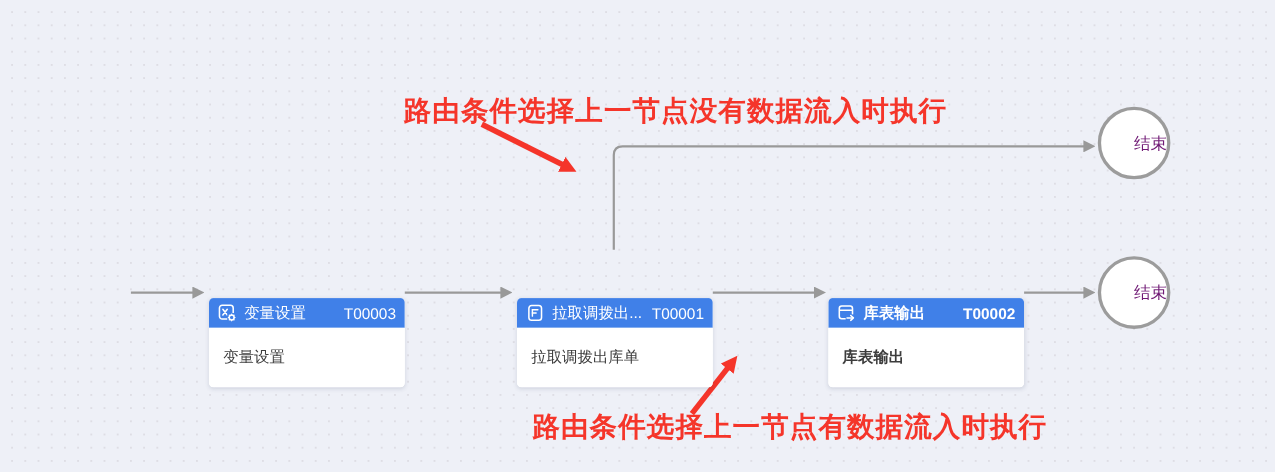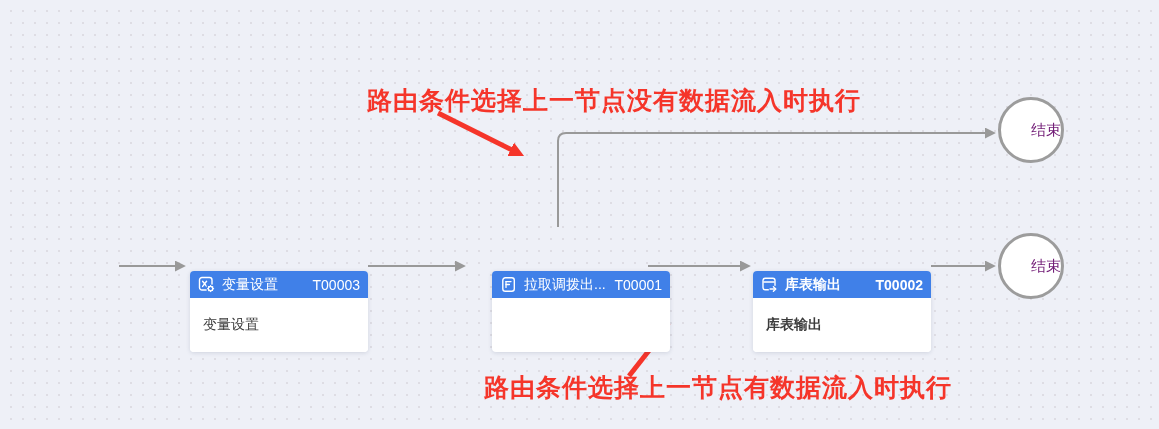--- a/index.html
+++ b/index.html
@@ -36,21 +36,21 @@
   .flow-node{
     position:absolute;z-index:2;top:227px;
     width:178px;height:81px;box-sizing:border-box;
     border-radius:4px;overflow:hidden;
     background:#ffffff;
     box-shadow:0 1px 4px rgba(50,60,100,0.16);
     cursor:pointer;
     margin-top:44px;
   }
   .flow-node.n1{left:190px;}
-  .flow-node.n2{left:492px;}
+  .flow-node.n2{left:470px;}
   .flow-node.n3{left:753px;font-weight:bold;}
   .node-header{
     height:27px;
     background:var(--node-header-blue,#4080e8);
     display:flex;align-items:center;
     padding:0 8px;box-sizing:border-box;
     color:#fff;font-size:14px;white-space:nowrap;
   }
   .node-header .hicon{width:17px;height:17px;flex:0 0 auto;margin-right:7px;}
   .node-title{overflow:hidden;}
@@ -124,20 +124,23 @@
   <div class="flow-node n2">
     <div class="node-header">
       <svg class="hicon" viewBox="0 0 17 17">
         <rect x="2.8" y="1.8" width="11.5" height="13.4" rx="2.5" fill="none" stroke="#fff" stroke-width="1.4"></rect>
         <path d="M6 5.6 h5 M6 8.5 h3.4" stroke="#fff" stroke-width="1.3" fill="none" stroke-linecap="round"></path>
         <path d="M6 5.6 v5.8" stroke="#fff" stroke-width="1.3" fill="none" stroke-linecap="round"></path>
       </svg>
       <span class="node-title">拉取调拨出...</span>
       <span class="node-code">T00001</span>
     </div>
+    <div class="node-body">
+      <span>拉取调拨出库单</span>
+    </div>
   </div>
 
   <div class="flow-node n3">
     <div class="node-header">
       <svg class="hicon" viewBox="0 0 17 17">
         <rect x="2" y="2.2" width="12" height="11.5" rx="2.2" fill="none" stroke="#fff" stroke-width="1.4"></rect>
         <path d="M2.4 6 H13.6" stroke="#fff" stroke-width="1.3"></path>
         <rect x="7.8" y="9.8" width="9.2" height="7.2" fill="#4080e8"></rect>
         <path d="M9 13 h5" stroke="#fff" stroke-width="1.4" fill="none" stroke-linecap="round"></path>
         <path d="M12.4 10.8 L14.8 13 L12.4 15.2" stroke="#fff" stroke-width="1.4" fill="none" stroke-linecap="round" stroke-linejoin="round"></path>

